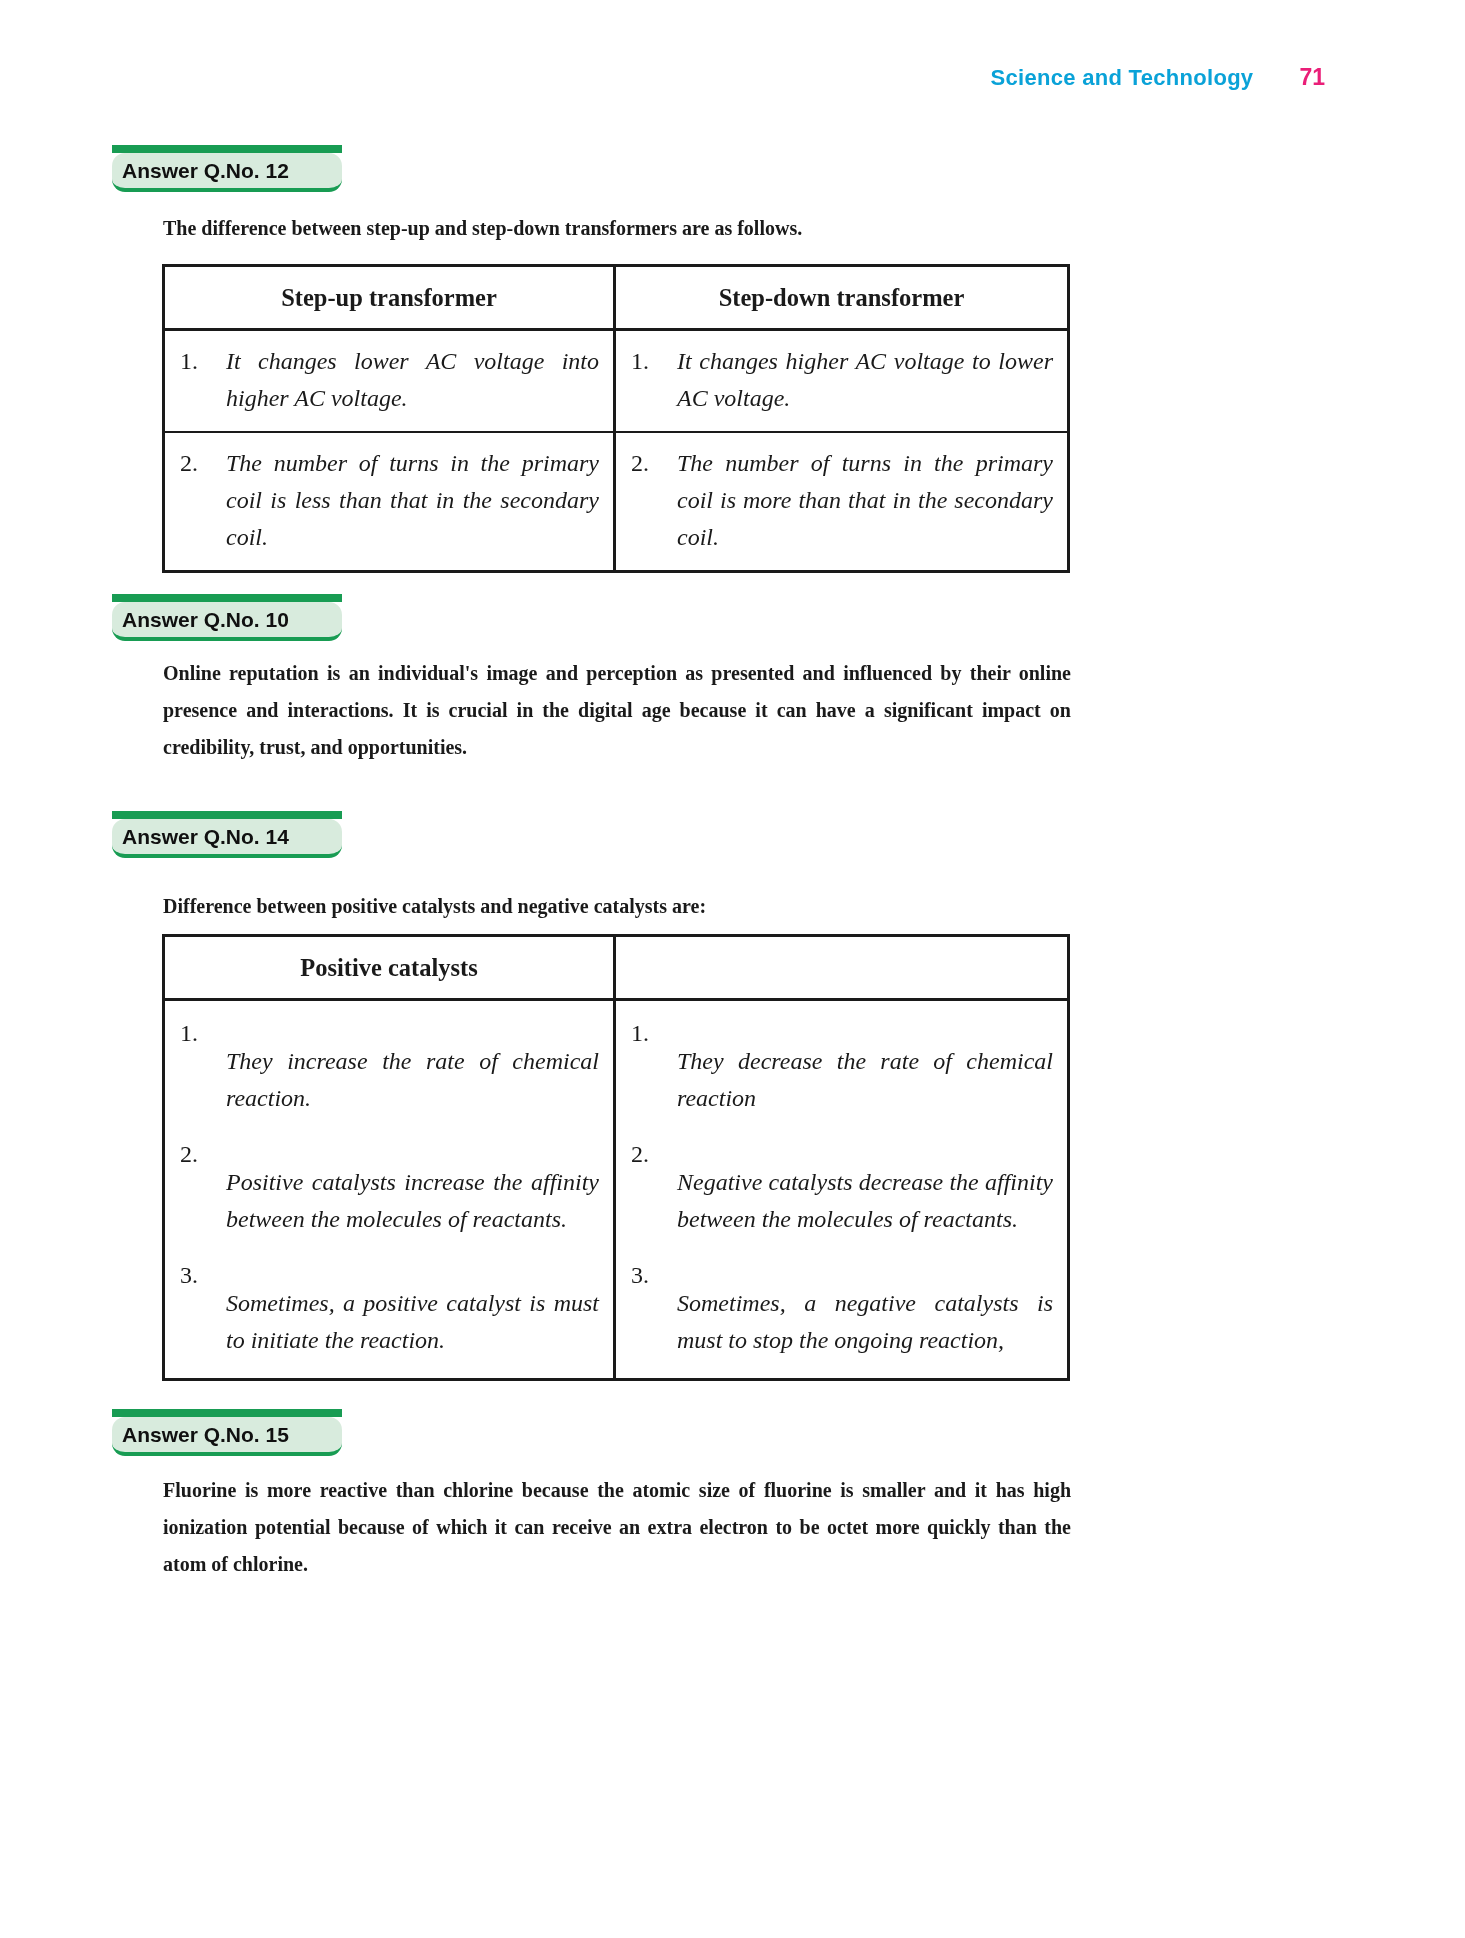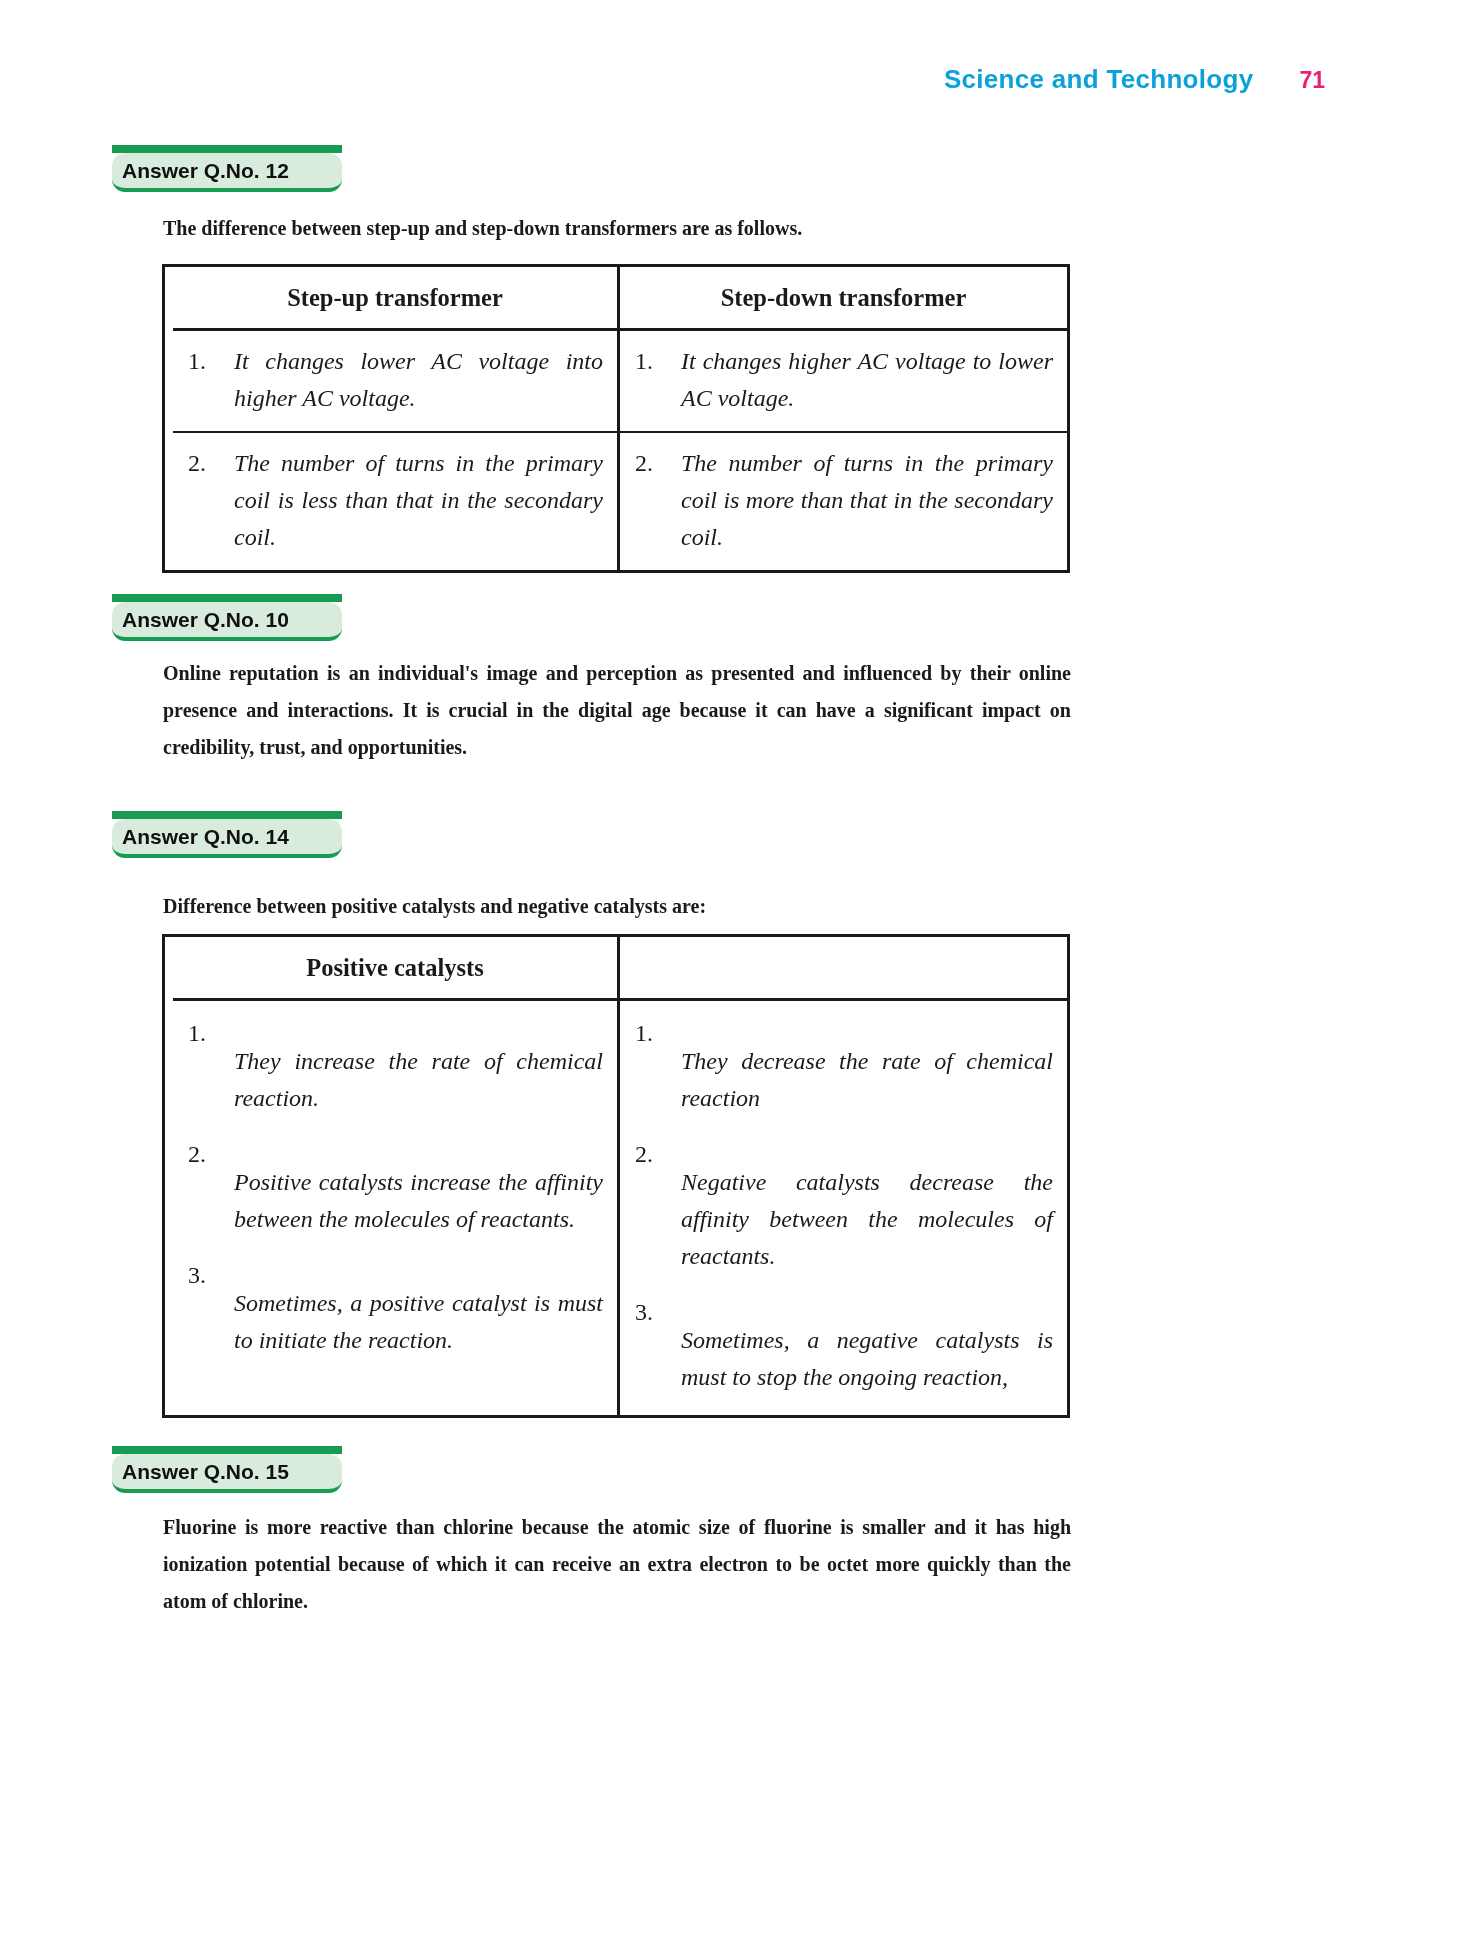--- a/index.html
+++ b/index.html
@@ -19,21 +19,21 @@
     color:var(--ink);
     overflow:hidden;
   }
   
   .runhead{
     position:absolute;top:64px;right:140px;
     display:flex;align-items:baseline;gap:46px;
     font-family:"Liberation Sans","DejaVu Sans",sans-serif;
     font-weight:bold;
   }
-  .runhead .htitle{color:var(--accent-cyan);font-size:26px;letter-spacing:.3px;margin-left:10px;}
+  .runhead .htitle{color:var(--accent-cyan);font-size:22px;letter-spacing:.3px;margin-left:10px;}
   .runhead .hnum{color:var(--accent-pink);font-size:23px;}
 
   .content{padding-top:145px;}
 
   
   .badge{
     width:230px;margin-left:112px;
     font-family:"Liberation Sans","DejaVu Sans",sans-serif;
   }
   .badge .bar{height:8px;background:var(--green-dark);}
@@ -52,21 +52,20 @@
     font-weight:bold;
   }
   .intro{margin-top:18px;}
 
   
   .tbl{
     margin:17px 0 0 162px;width:908px;
     border:3px solid var(--ink);
     font-size:24px;line-height:37px;
     box-sizing:border-box;
-    padding-left:8px;
   }
   .tbl-head{
     display:grid;grid-template-columns:1fr 1fr;
     border-bottom:3px solid var(--ink);
     font-weight:bold;font-size:24.5px;text-align:center;
   }
   .tbl-head>div{padding:12px 6px;}
   .tbl-head>div:first-child{border-right:3px solid var(--ink);}
   .tbl-row{display:grid;grid-template-columns:1fr 1fr;}
   .tbl-row + .tbl-row{border-top:2px solid var(--ink);}

